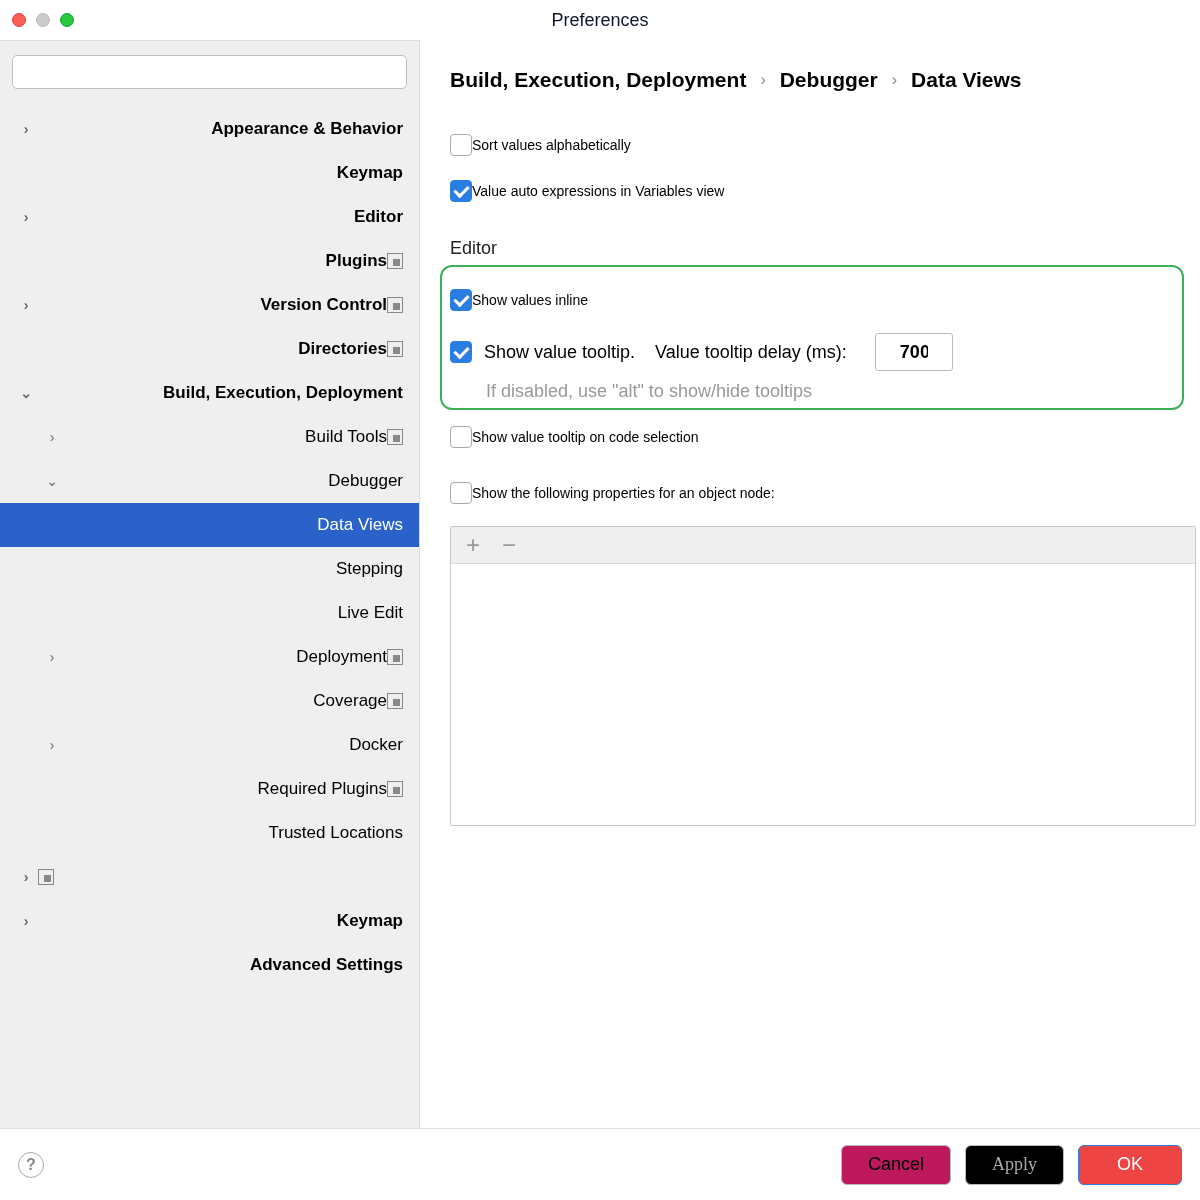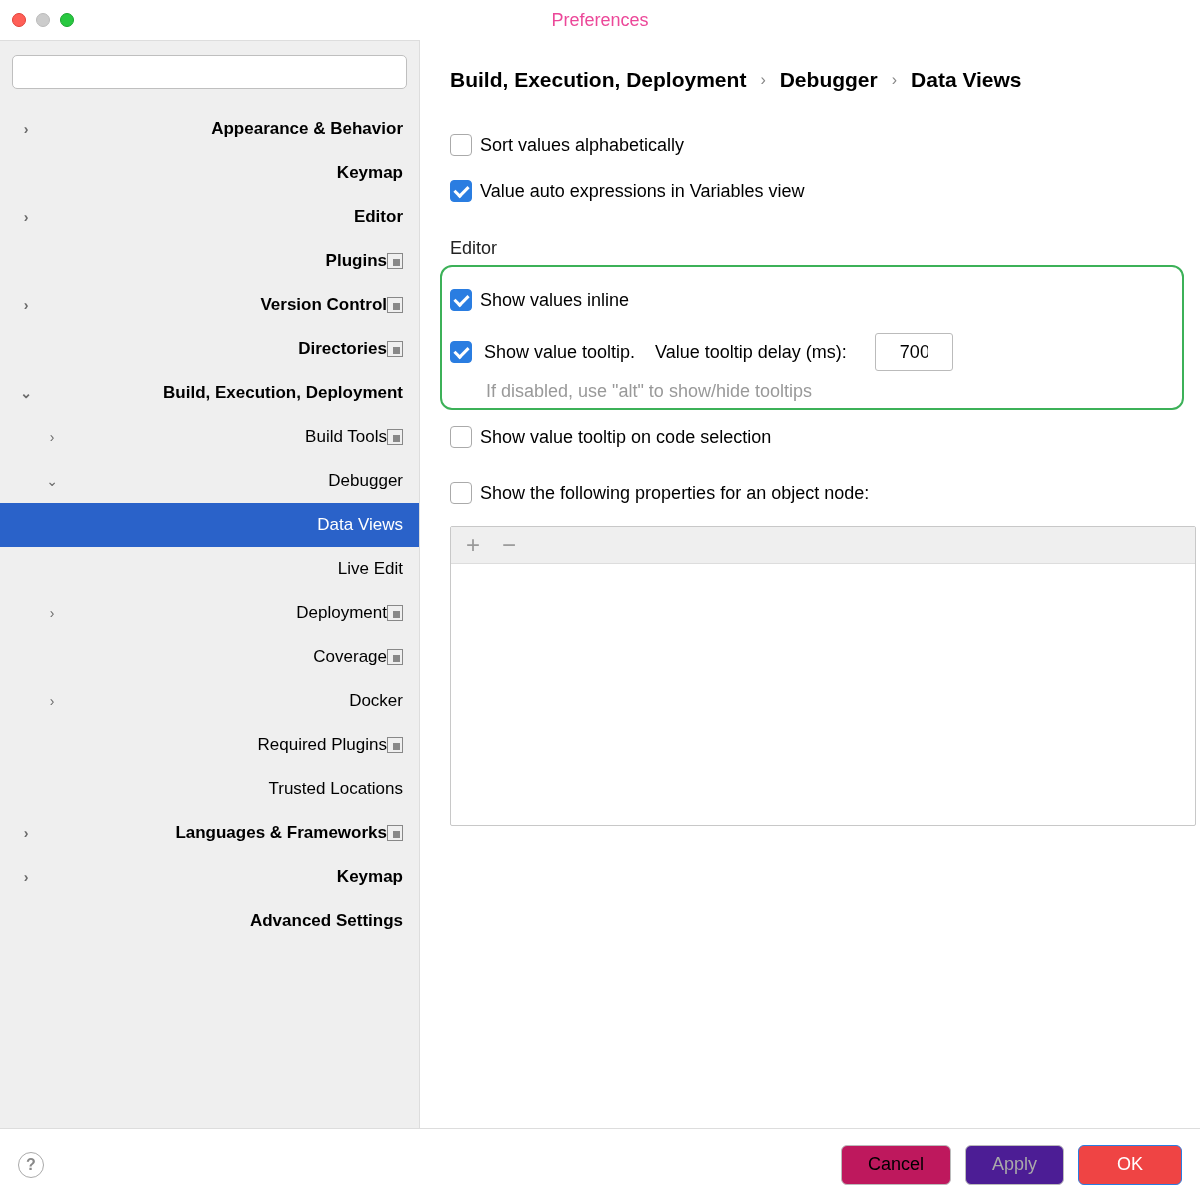--- a/index.html
+++ b/index.html
@@ -4,21 +4,21 @@
 <style>
 * { box-sizing: border-box; margin: 0; padding: 0; }
 body { font-family: -apple-system, "Helvetica Neue", Arial, sans-serif; font-size: 15px; color: #000; background: #fff; width: 1200px; height: 1200px; overflow: hidden; }
 .window { display: flex; flex-direction: column; height: 100%; }
 .titlebar { height: 40px; display: flex; align-items: center; padding: 0 12px; position: relative; }
 .traffic { display: flex; gap: 10px; }
 .dot { width: 14px; height: 14px; border-radius: 50%; }
 .dot.red { background: #ff5f57; border: 1px solid #e14138; }
 .dot.yellow { background: #ccc; border: 1px solid #bbb; }
 .dot.green { background: #28c840; border: 1px solid #1ba530; }
-.title { position: absolute; left: 50%; transform: translateX(-50%); color: #ec4899; font-size: 18px; }
+.title { position: absolute; left: 50%; transform: translateX(-50%); color: #0f172a; font-size: 18px; }
 .content { display: flex; flex: 1; overflow: hidden; }
 .sidebar { width: 420px; background: #efefef; border-right: 1px solid #ddd; display: flex; flex-direction: column; padding-top: 6px; border-top: 1px solid #ddd; }
 .searchwrap { padding: 8px 12px; }
 .search { width: 100%; height: 34px; border: 1px solid #bfbfbf; border-radius: 5px; padding: 0 8px 0 30px; font-size: 15px; background: #fff; position: relative; }
 .search-container { position: relative; }
 .search-icon-s { position: absolute; left: 20px; top: 15px; width: 16px; height: 16px; color: #888; }
 .tree { flex: 1; padding-top: 10px; font-size: 17px; }
 .node { display: flex; align-items: center; height: 44px; padding-right: 16px; cursor: default; }
 .node.bold { font-weight: 700; }
 .node .chev { width: 24px; text-align: center; color: #6b6b6b; font-size: 14px; }
@@ -26,39 +26,39 @@
 .node .badge { width: 16px; height: 16px; border: 1.5px solid #888; position: relative; }
 .node .badge::after { content: ""; position: absolute; right: 2px; bottom: 2px; width: 7px; height: 7px; background: #888; }
 .node.selected { background: #2a62c9; color: #fff; }
 .node.selected .chev { color: #fff; }
 .pad-0 { padding-left: 14px; }
 .pad-1 { padding-left: 40px; }
 .pad-2 { padding-left: 70px; }
 .main { flex: 1; padding: 8px 0 0 30px; display: flex; flex-direction: column; }
 .breadcrumb { font-size: 21px; font-weight: 700; display: flex; align-items: center; gap: 14px; margin: 20px 0 30px 0; }
 .breadcrumb .sep { color: #888; font-weight: normal; font-size: 16px; }
-.checkrow { display: flex; align-items: center; gap: 8px; margin: 6px 0; font-size: 18px; min-height: 34px; }
+.checkrow { display: flex; align-items: center; gap: 0; margin: 6px 0; font-size: 14px; min-height: 34px; }
 .cb { width: 22px; height: 22px; border: 1.5px solid #aaa; border-radius: 4px; display: inline-flex; align-items: center; justify-content: center; background: #fff; flex-shrink: 0; }
 .cb.checked { background: #2a7de1; border-color: #2a7de1; }
 .cb.checked::after { content: ""; width: 6px; height: 11px; border: solid #fff; border-width: 0 3px 3px 0; transform: rotate(45deg); margin-top: -3px; }
 .section-label { font-size: 18px; color: #222; margin-top: 24px; margin-bottom: 6px; }
 .hlbox { border: 2px solid #3cb158; border-radius: 12px; padding: 10px 8px 6px 8px; margin-left: -10px; margin-right: 16px; }
 .tooltip-row { display: flex; align-items: center; gap: 12px; margin: 16px 0 8px 0; }
 .tooltip-row .lbl { font-size: 18px; }
-.numinput { width: 78px; height: 38px; border: 1px solid #bbb; border-radius: 3px; text-align: right; padding: 0 24px; font-size: 18px; margin-left: 16px; }
+.numinput { width: 78px; height: 38px; border: 1px solid #bbb; border-radius: 3px; text-align: right; padding: 0 24px; font-size: 18px; margin-left: 16px; font-weight: bold; }
 .hint { color: #999; font-size: 18px; padding-left: 36px; margin-top: 10px; }
 .proplist { border: 1px solid #c8c8c8; border-radius: 2px; margin-top: 10px; margin-right: 4px; height: 300px; display: flex; flex-direction: column; }
 .proptoolbar { background: #efefef; border-bottom: 1px solid #ddd; padding: 6px 12px; display: flex; gap: 16px; }
 .proptoolbar .btn { font-size: 24px; color: #999; line-height: 1; cursor: default; width: 20px; text-align: center; }
 .propbody { padding: 4px 8px; color: #999; font-size: 18px; line-height: 1.6; }
 .footer { border-top: 1px solid #ddd; height: 72px; display: flex; align-items: center; padding: 0 18px; }
 .help { width: 26px; height: 26px; border: 1.5px solid #aaa; border-radius: 50%; color: #888; display: flex; align-items: center; justify-content: center; font-size: 16px; font-weight: 600; }
 .footer-spacer { flex: 1; }
 .btn-f { height: 40px; padding: 0 26px; border-radius: 6px; font-size: 18px; border: 1px solid #bbb; background: #be185d; margin-left: 14px; }
-.btn-f.disabled { color: #aaa; background: #4c1d95; }
+.btn-f.disabled { color: #aaa; background: #000000; font-family: Liberation Serif, serif; }
 .btn-f.primary { background: #ef4444; color: #fff; border-color: #2a7de1; font-weight: 500; padding: 0 38px; }
 </style>
 </head>
 <body>
 
 <div class="window">
   <div class="titlebar">
     <div class="traffic">
       <div class="dot red"></div>
       <div class="dot yellow"></div>
@@ -117,20 +117,24 @@
           <div class="node pad-1">
             <span class="chev">⌄</span>
             <span class="label">Debugger</span>
           </div>
           <div class="node pad-2 selected">
             <span class="chev"></span>
             <span class="label">Data Views</span>
           </div>
           <div class="node pad-2">
             <span class="chev"></span>
+            <span class="label">Stepping</span>
+          </div>
+          <div class="node pad-2">
+            <span class="chev"></span>
             <span class="label">Live Edit</span>
           </div>
           <div class="node pad-1">
             <span class="chev">›</span>
             <span class="label">Deployment</span>
             <span class="badge"></span>
           </div>
           <div class="node pad-1">
             <span class="chev"></span>
             <span class="label">Coverage</span>
@@ -144,21 +148,20 @@
             <span class="chev"></span>
             <span class="label">Required Plugins</span>
             <span class="badge"></span>
           </div>
           <div class="node pad-1">
             <span class="chev"></span>
             <span class="label">Trusted Locations</span>
           </div>
           <div class="node pad-0 bold">
             <span class="chev">›</span>
-            <span class="label">Languages &amp; Frameworks</span>
             <span class="badge"></span>
           </div>
           <div class="node pad-0 bold">
             <span class="chev">›</span>
             <span class="label">Keymap</span>
           </div>
           <div class="node pad-0 bold">
             <span class="chev"></span>
             <span class="label">Advanced Settings</span>
           </div>

